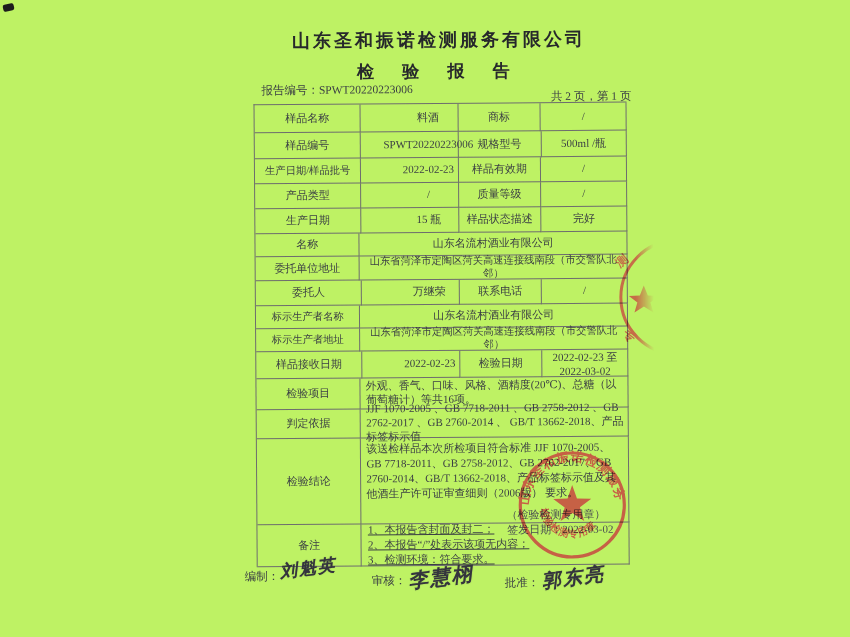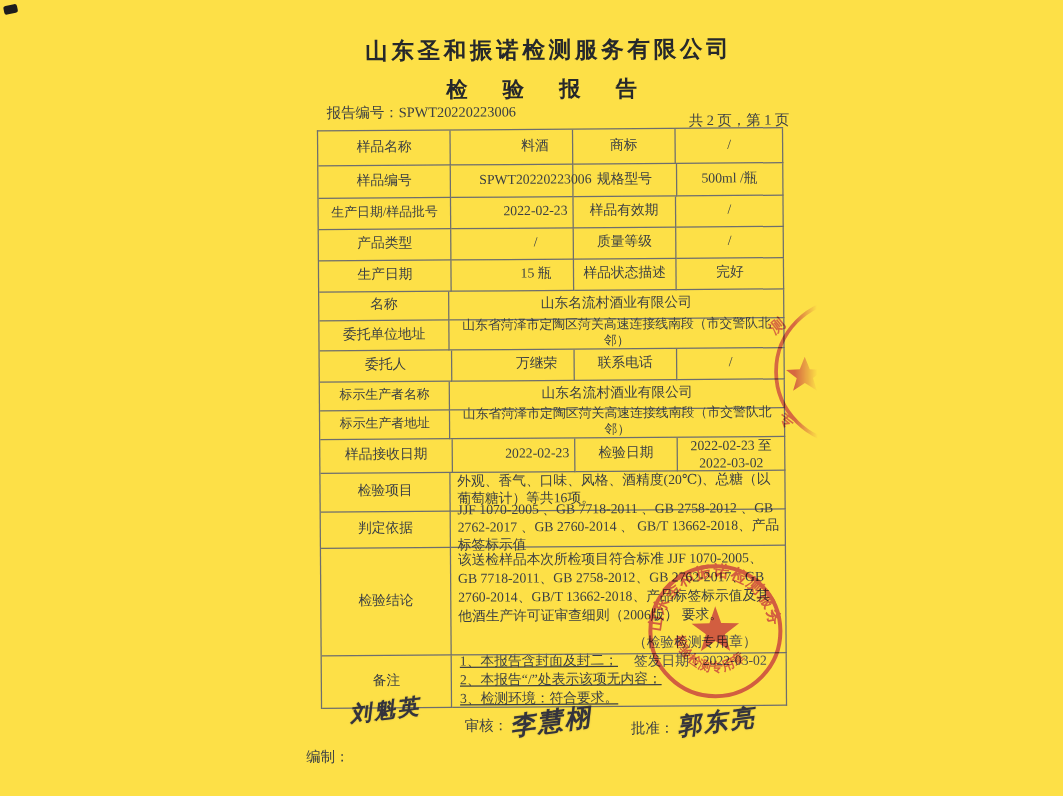--- a/index.html
+++ b/index.html
@@ -1,16 +1,16 @@
 <!DOCTYPE html>
 <html><head>
 <meta charset="utf-8">
 <style>
   html,body{margin:0;padding:0;background:#ffffff;}
-  #canvas{position:relative;width:850px;height:637px;background:#fde047;overflow:hidden;
+  #canvas{position:relative;width:850px;height:637px;background:#bef264;overflow:hidden;
           font-family:"Liberation Serif","DejaVu Serif",serif;color:#3b3f44;}
   .doc{position:absolute;left:0;top:0;width:850px;height:637px;transform:rotate(-0.4deg);}
   .speck{position:absolute;left:3px;top:4px;width:11px;height:7px;background:#1d1d1d;border-radius:2px;transform:rotate(-12deg);}
   .title-wrap{position:absolute;left:255px;top:28px;width:372px;text-align:center;}
   .company-title{font-size:18px;font-weight:bold;letter-spacing:3px;color:#26282b;}
   .report-title{margin-top:8px;font-size:17px;font-weight:bold;letter-spacing:12px;color:#26282b;}
   .meta-row{position:absolute;left:255px;top:82px;width:372px;height:18px;font-size:11.5px;}
   .report-no{position:absolute;left:8px;top:0;}
   .pagination{position:absolute;right:-6px;top:8px;}
   .tbl{position:absolute;left:255px;top:103px;width:372px;border-top:1px solid #6e6e6e;border-left:1px solid #6e6e6e;font-size:11px;}
@@ -134,21 +134,21 @@
         <div class="cell c1">备注</div>
         <div class="cell cwide remarks-cell">
           <div>1、本报告含封面及封二；</div>
           <div>2、本报告“/”处表示该项无内容；</div>
           <div>3、检测环境：符合要求。</div>
         </div>
       </div>
     </div>
 
     <div class="footer">
-      <span class="sig-label" style="left:3px;top:8px;margin-top:29px;">编制：</span>
+      <span class="sig-label" style="left:3px;top:8px;">编制：</span>
       <span class="sig" style="left:38px;top:-4px;">刘魁英</span>
       <span class="sig-label" style="left:130px;top:13px;">审核：</span>
       <span class="sig" style="left:166px;top:4px;font-size:20px;">李慧栩</span>
       <span class="sig-label" style="left:263px;top:16px;">批准：</span>
       <span class="sig" style="left:300px;top:6px;font-size:19px;">郭东亮</span>
     </div>
 
     <svg class="stamp-main" viewBox="0 0 112 112">
       <circle cx="56" cy="56" r="52" fill="none" stroke="#c8403e" stroke-width="3.2"></circle>
       <defs>

